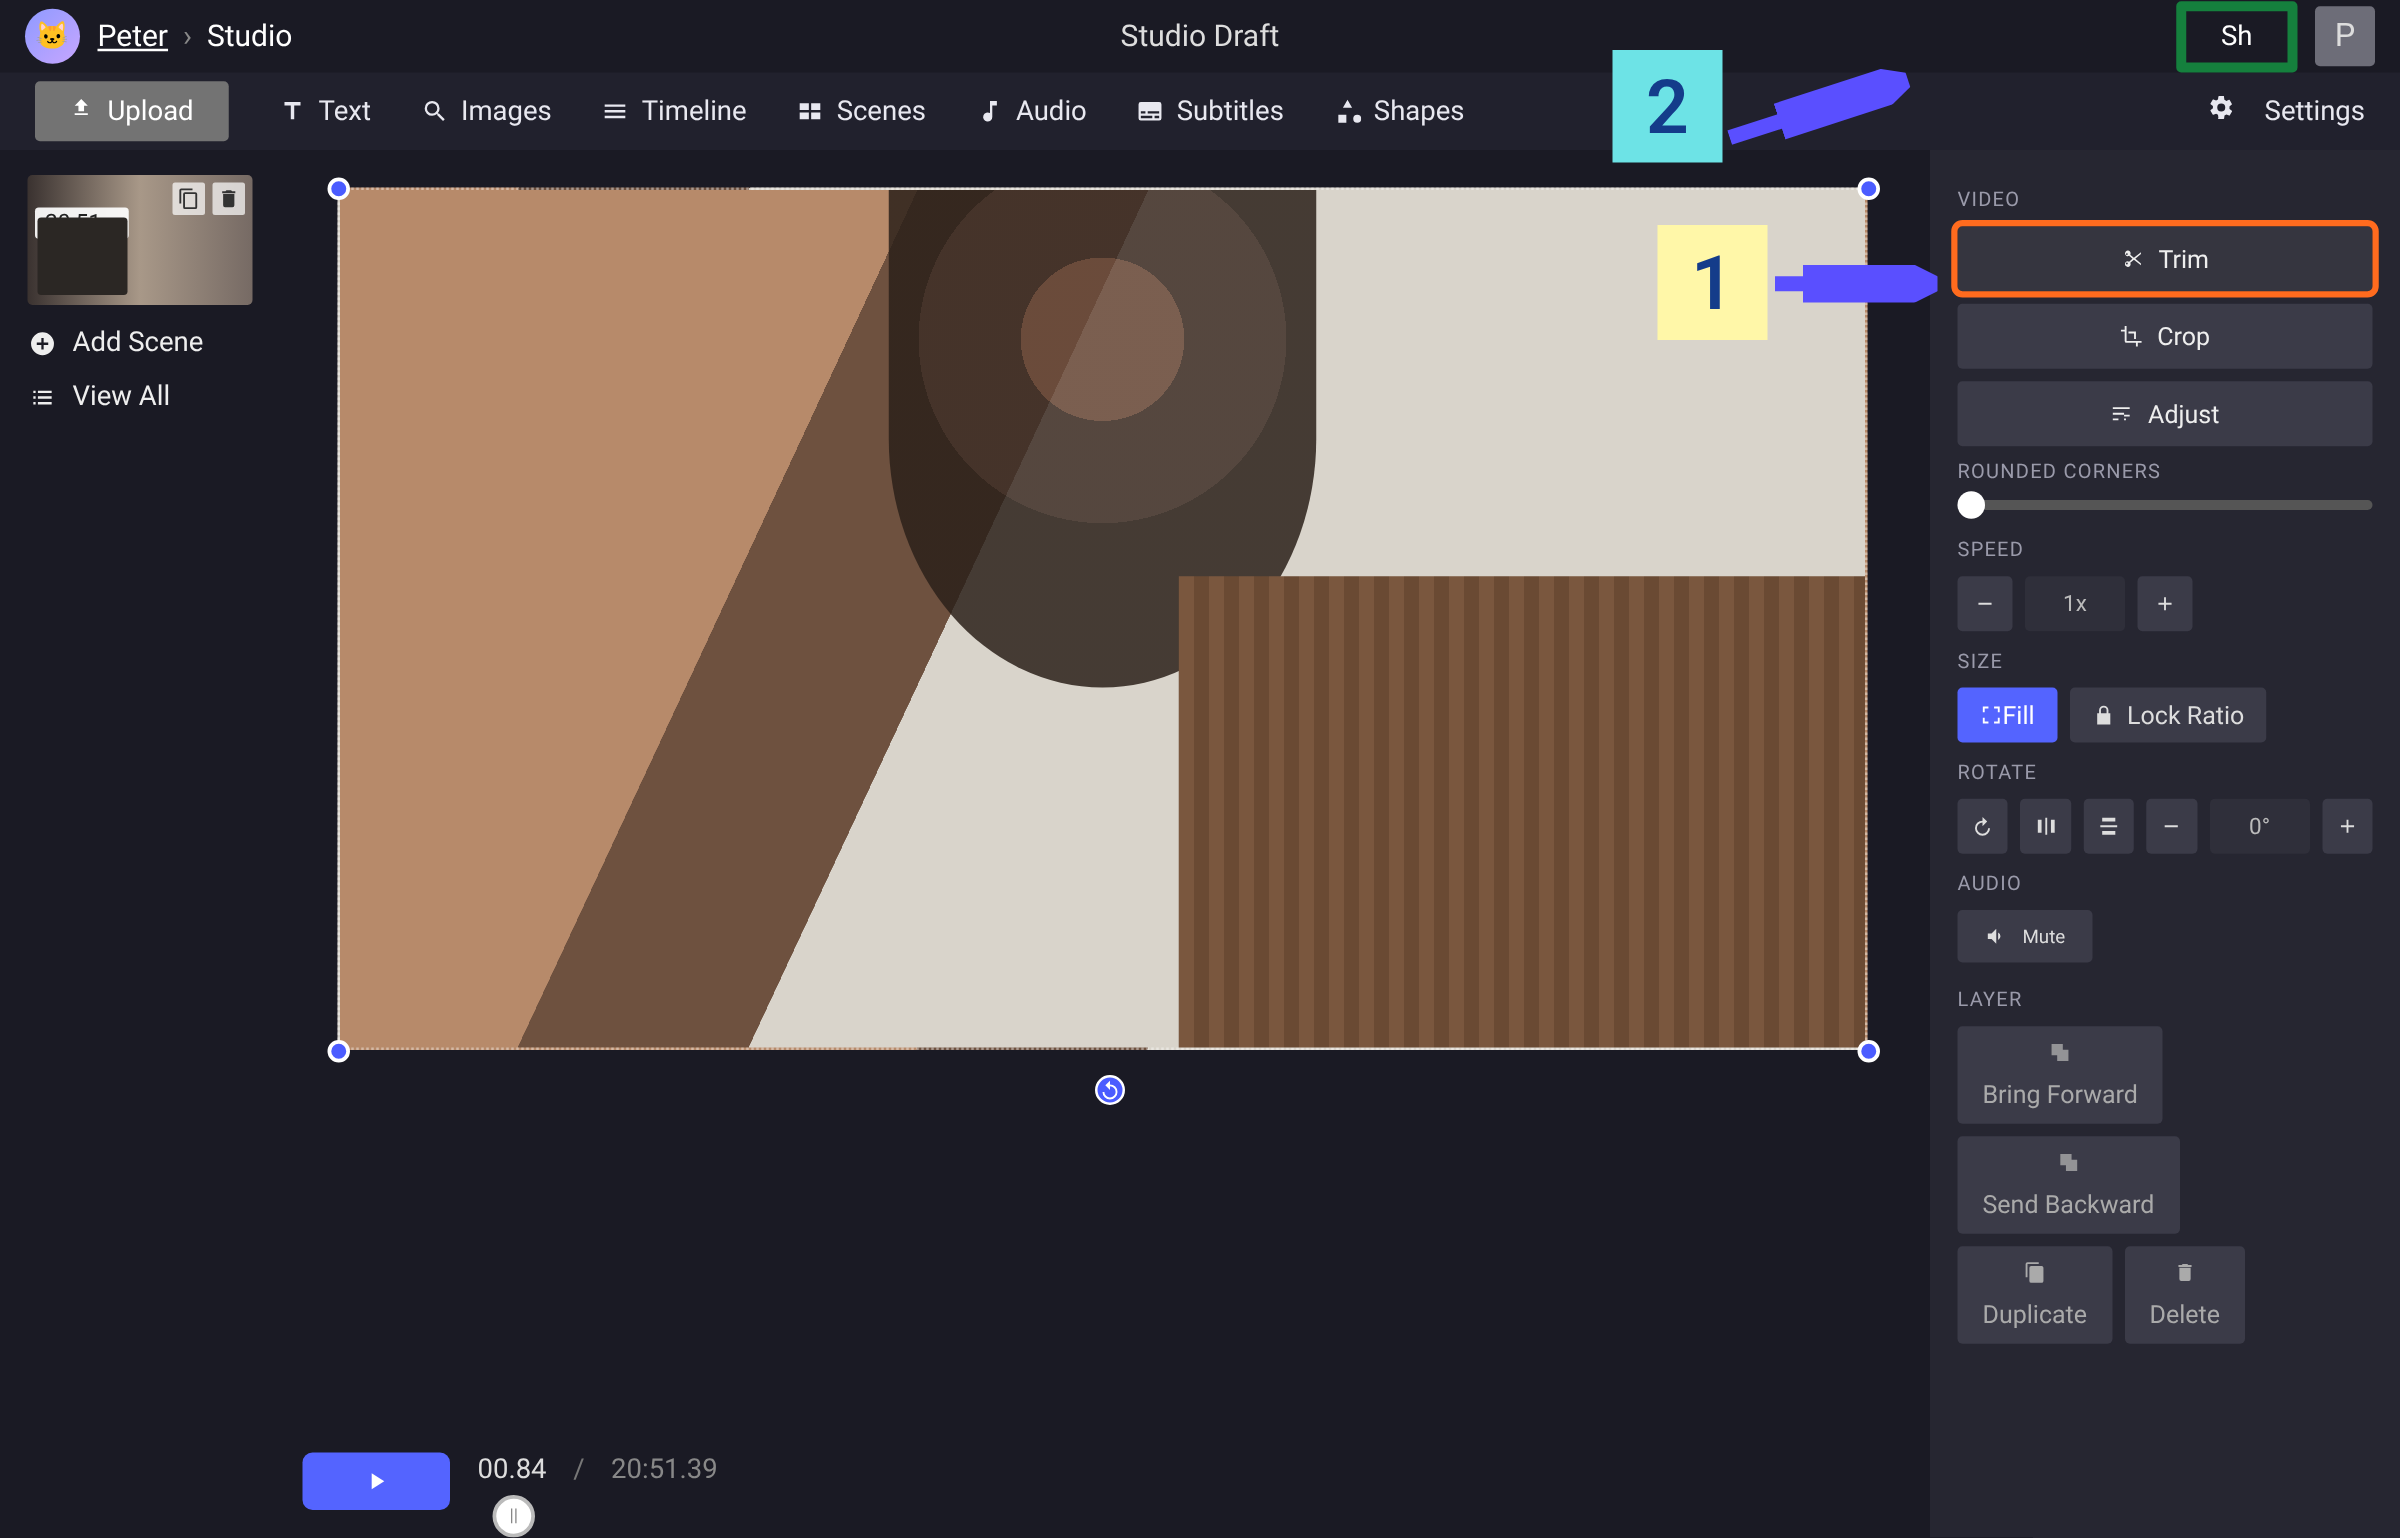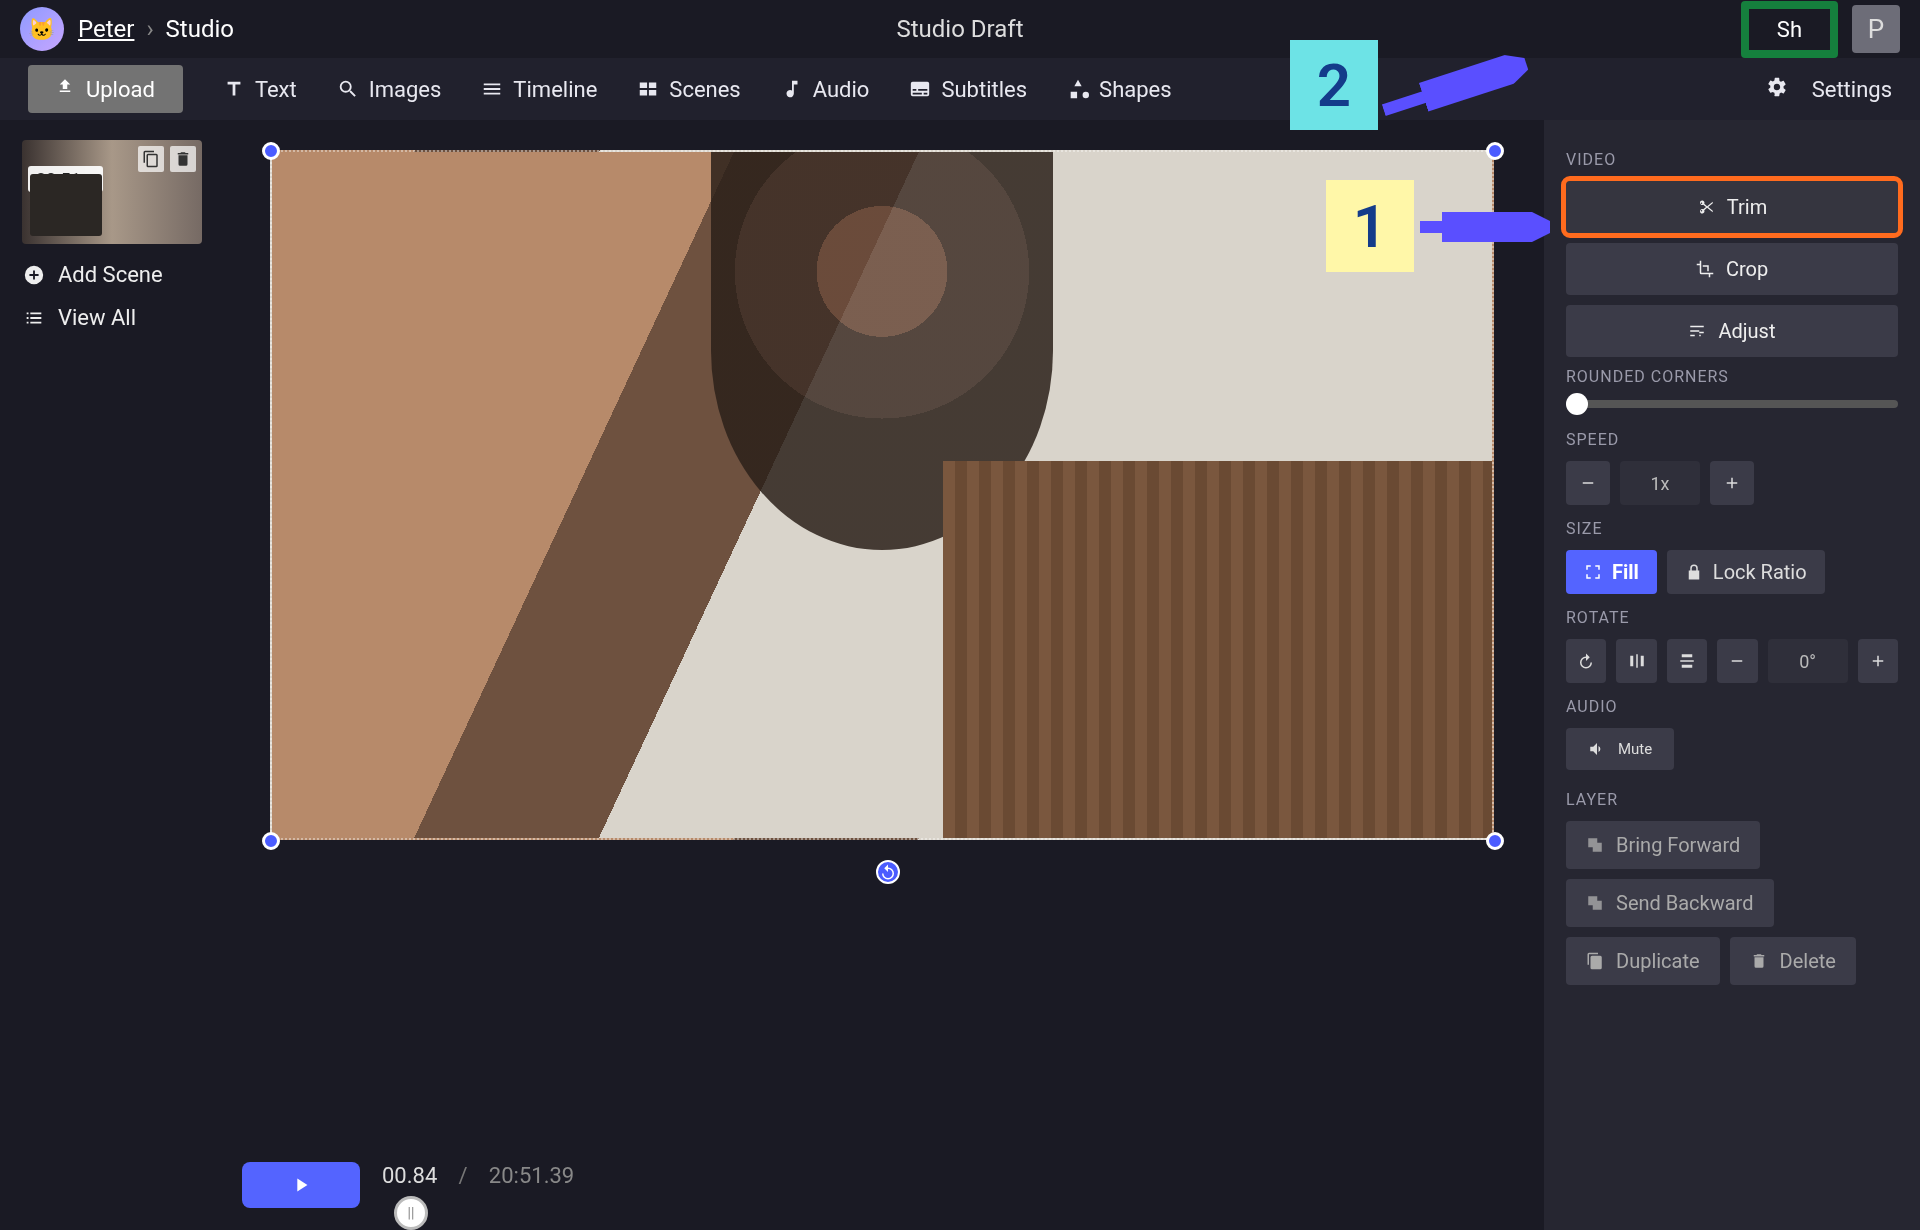--- a/index.html
+++ b/index.html
@@ -51,24 +51,24 @@
 
 .right-panel { width: 376px; background:#262631; padding:24px 22px; overflow-y:auto; }
 .panel-label { font-size:16px; letter-spacing:1px; color:#9a9aaa; margin: 6px 0 12px; }
 .panel-btn { width:100%; background:#3b3b48; border:none; color:#eee; padding:14px 0; font-size:20px; border-radius:4px; margin-bottom:10px; display:flex; align-items:center; justify-content:center; gap:12px; }
 .panel-btn.highlight { outline:5px solid #ff6b1e; background:#35353f; }
 .slider { width:100%; height:8px; background:#555; border-radius:4px; position:relative; margin:14px 0 22px; }
 .slider-thumb { position:absolute; left:0; top:-7px; width:22px; height:22px; background:#fff; border-radius:50%; }
 .speed-row, .size-row, .rotate-row, .angle-row { display:flex; gap:10px; align-items:center; margin-bottom:14px; }
 .sq-btn { background:#3b3b48; border:none; color:#ddd; width:44px; height:44px; border-radius:4px; font-size:22px; display:flex; align-items:center; justify-content:center; }
 .speed-val { background:#2f2f3a; color:#bbb; flex:0 0 80px; height:44px; display:flex; align-items:center; justify-content:center; font-size:18px; border-radius:4px; }
-.fill-btn { background:#5464ff; color:#fff; border:none; padding:10px 18px; border-radius:4px; font-size:20px; display:flex; align-items:center; gap:10px;font-weight:bold; }
+.fill-btn { background:#5464ff; color:#fff; border:none; padding:10px 18px; border-radius:4px; font-size:20px; display:flex; align-items:center; gap:0; }
 .lock-btn { background:#3b3b48; color:#ddd; border:none; padding:10px 18px; border-radius:4px; font-size:20px; display:flex; align-items:center; gap:10px; }
 .audio-mute { background:#3b3b48; color:#ddd; border:none; padding:12px 22px; border-radius:4px; font-size:15px; display:flex; align-items:center; gap:12px; }
-.layer-btn { background:#3b3b48; color:#aaa; border:none; padding:12px 20px; border-radius:4px; font-size:20px; display:flex; align-items:center; gap:12px; margin-bottom:10px; }
+.layer-btn { background:#3b3b48; color:#aaa; border:none; padding:12px 20px; border-radius:4px; font-size:20px; display:flex; align-items:center; gap:12px; margin-bottom:10px;flex-direction:column; }
 .dup-row { display:flex; gap:10px; margin-top:6px; }
 
 
 .playbar { position:absolute; left:14px; bottom:22px; right:400px; height:70px; display:flex; align-items:flex-end; gap:22px; }
 .play-btn { width:118px; height:46px; background:#5464ff; border-radius:8px; border:none; display:flex; align-items:center; justify-content:center; color:#fff; font-size:20px; }
 .time-text { font-family: ui-monospace, monospace; font-size:22px; color:#ddd; }
 .time-sep { color:#777; margin: 0 8px; }
 .time-total { color:#888; }
 .timeline-track { flex:1; height:12px; background:#4a4a55; border-radius:6px; position:relative; margin-top:20px; }
 .timeline-track::before { content:''; position:absolute; left:0; width:5%; height:100%; background:#6b6b78; border-radius:6px; }

